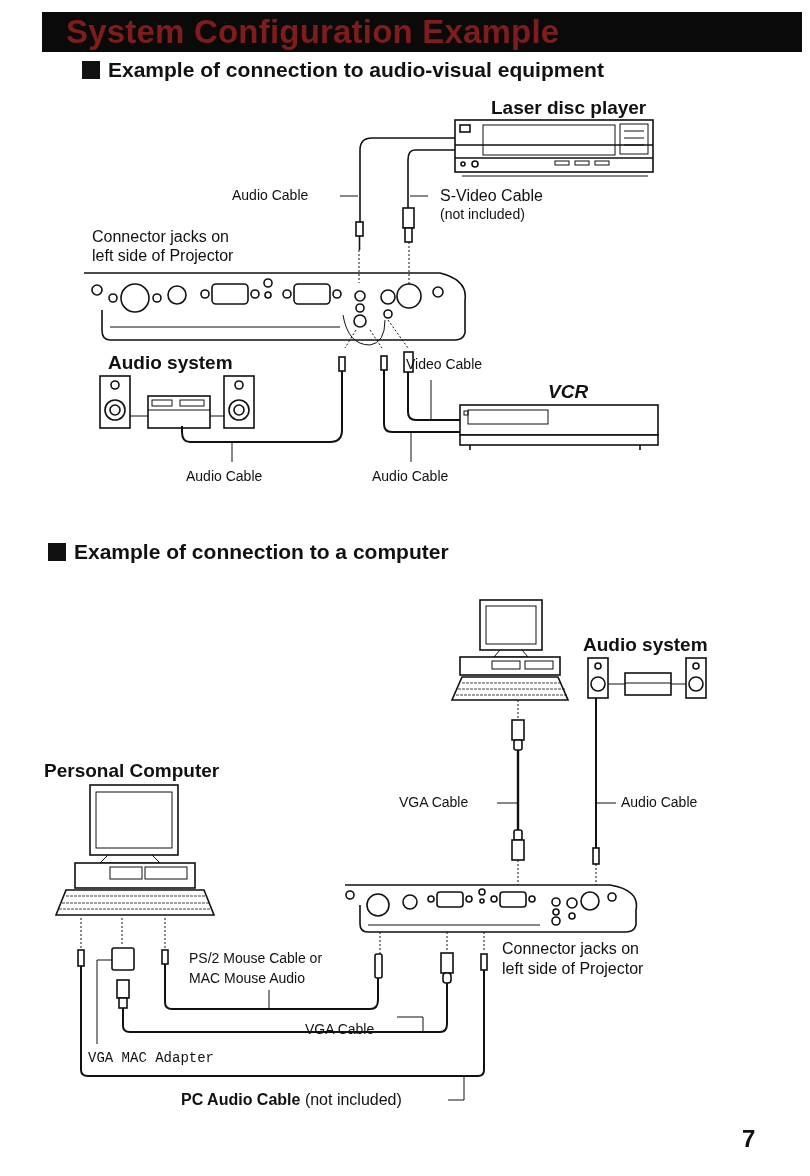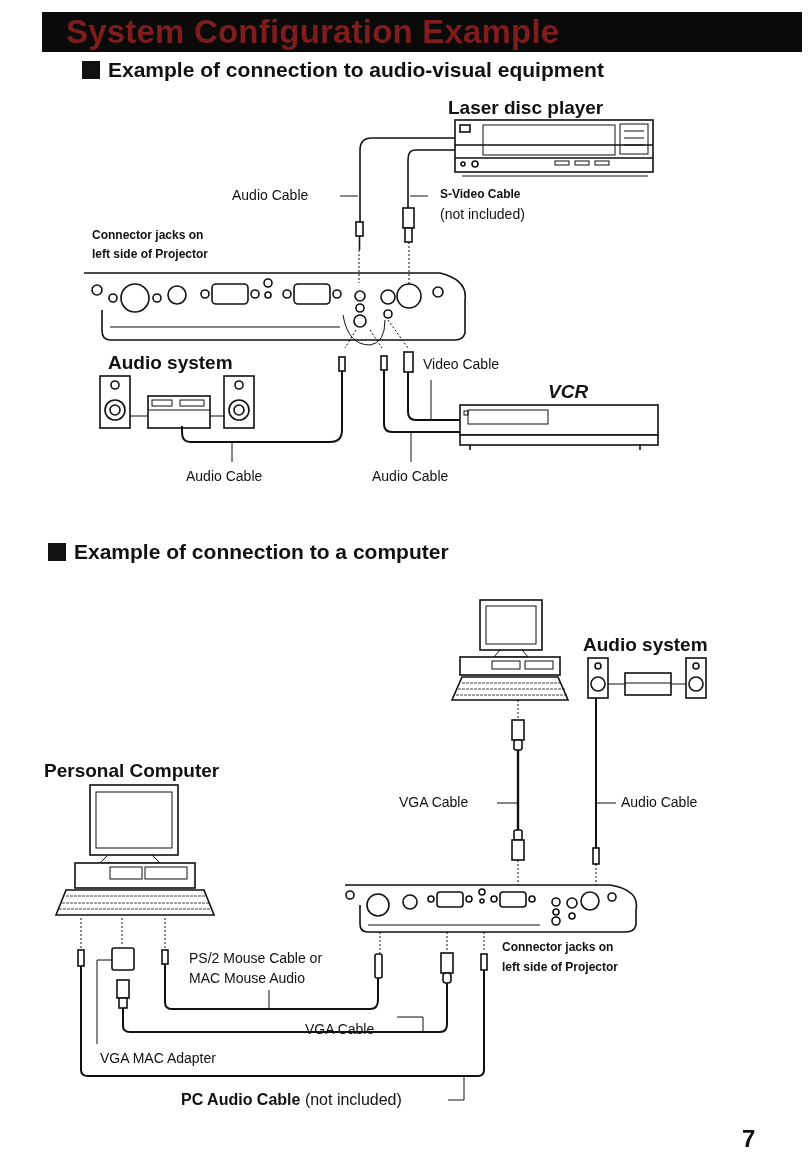--- a/index.html
+++ b/index.html
@@ -3,21 +3,21 @@
 <meta charset="utf-8">
 <style>
   html, body { margin:0; padding:0; background:#ffffff; }
   body { width:810px; height:1176px; position:relative; overflow:hidden; font-family:"Liberation Sans", sans-serif; color:#111; }
   .abs { position:absolute; }
   .title-bar { left:42px; top:12px; width:760px; height:40px; background:#0a0a0a; }
   .title-text { left:66px; top:13px; font-size:33px; color:#7f1d1d; font-weight:bold; letter-spacing:0.2px; white-space:nowrap; }
   .sec-head { font-size:21px; font-weight:bold; white-space:nowrap; }
   .sq { display:inline-block; width:18px; height:18px; background:#111; margin-right:8px; vertical-align:-2px; }
   .lbl { font-size:14px; white-space:nowrap; }
-  .lbl-b { font-size:12px; font-weight:bold; white-space:nowrap; }
+  .lbl-b { font-size:16px; font-weight:normal; white-space:nowrap; }
   .dev-title { font-size:19px; font-weight:bold; white-space:nowrap; }
   svg.diagram { position:absolute; left:0; top:0; }
   .page-num { left:742px; top:1125px; font-size:24px; font-weight:bold; }
 </style>
 </head>
 <body>
 
 <div class="abs title-bar"></div>
 <div class="abs title-text">System Configuration Example</div>
 
@@ -230,44 +230,44 @@
     <rect x="443" y="973" width="8" height="10" rx="3" fill="#fff"></rect>
     <path d="M397 1017 H423 V1032" stroke-width="1"></path>
 
     <rect x="78" y="950" width="6" height="16" fill="#fff"></rect>
     <path d="M81 966 V1070 Q81 1076 88 1076 H478 Q484 1076 484 1070 V970" stroke-width="2"></path>
     <rect x="481" y="954" width="6" height="16" fill="#fff"></rect>
     <path d="M464 1076 V1100 H448" stroke-width="1"></path>
   </g>
 </svg>
 
-<div class="abs dev-title" style="left:448px; top:97px;">Laser disc player</div>
+<div class="abs dev-title" style="left:491px; top:97px;">Laser disc player</div>
 <div class="abs lbl" style="left:232px; top:187px;">Audio Cable</div>
 <div class="abs lbl-b" style="left:440px; top:187px;">S-Video Cable</div>
 <div class="abs lbl" style="left:440px; top:206px;">(not included)</div>
 <div class="abs lbl-b" style="left:92px; top:228px;">Connector jacks on</div>
 <div class="abs lbl-b" style="left:92px; top:247px;">left side of Projector</div>
 <div class="abs dev-title" style="left:108px; top:352px;">Audio system</div>
-<div class="abs lbl" style="left:423px; top:356px;">Video Cable</div>
+<div class="abs lbl" style="left:406px; top:356px;">Video Cable</div>
 <div class="abs dev-title" style="left:548px; top:381px;font-style:italic;">VCR</div>
 <div class="abs lbl" style="left:186px; top:468px;">Audio Cable</div>
 <div class="abs lbl" style="left:372px; top:468px;">Audio Cable</div>
 
 <div class="abs sec-head" style="left:48px; top:540px;">
   <span class="sq"></span><span>Example of connection to a computer</span>
 </div>
 
 <div class="abs dev-title" style="left:583px; top:634px;">Audio system</div>
 <div class="abs dev-title" style="left:44px; top:760px;">Personal Computer</div>
 <div class="abs lbl" style="left:399px; top:794px;">VGA Cable</div>
 <div class="abs lbl" style="left:621px; top:794px;">Audio Cable</div>
 <div class="abs lbl" style="left:189px; top:950px;">PS/2 Mouse Cable or</div>
 <div class="abs lbl" style="left:189px; top:970px;">MAC Mouse Audio</div>
 <div class="abs lbl-b" style="left:502px; top:940px;">Connector jacks on</div>
 <div class="abs lbl-b" style="left:502px; top:960px;">left side of Projector</div>
 <div class="abs lbl" style="left:305px; top:1021px;">VGA Cable</div>
-<div class="abs lbl" style="left:100px; top:1050px;">VGA MAC Adapter</div>
+<div class="abs lbl" style="left:88px; top:1050px;font-family:Liberation Mono, monospace;">VGA MAC Adapter</div>
 <div class="abs" style="left:181px; top:1091px; white-space:nowrap; font-size:16px;text-align:center;">
   <b>PC Audio Cable</b>
   <span>(not included)</span>
 </div>
 
 <div class="abs page-num">7</div>
 
 </body></html>

